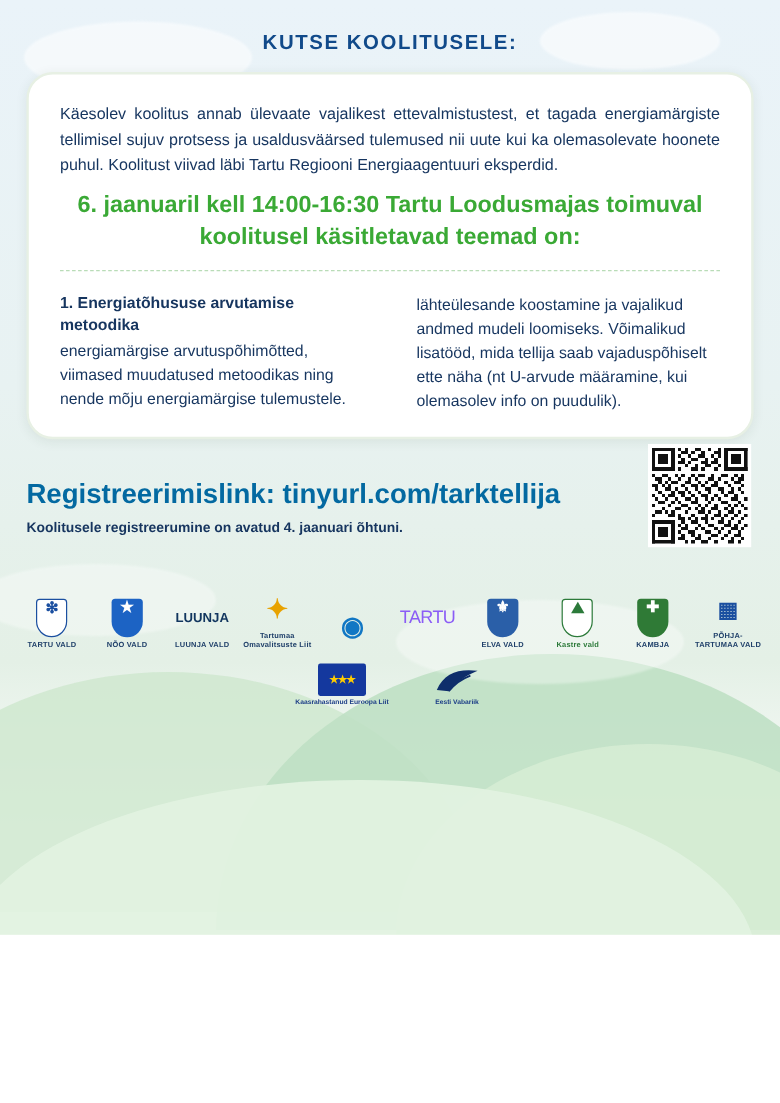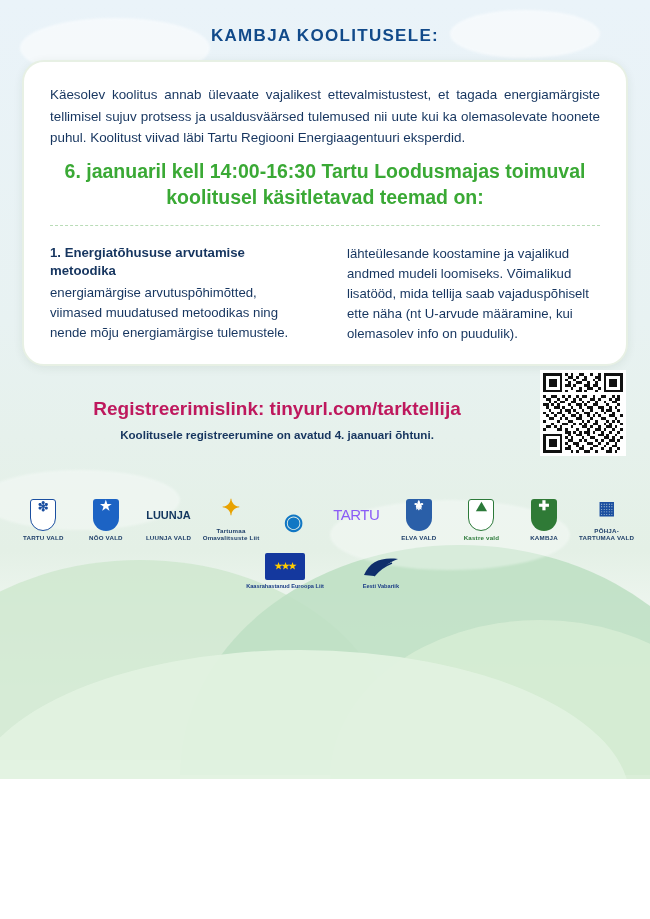--- a/index.html
+++ b/index.html
@@ -126,29 +126,28 @@
     margin: 0;
   }
 
   
   .reg {
     position: relative;
     margin-top: 18px;
     min-height: 86px;
   }
   .reg-link {
-    text-align: center;
-    color: #be185d;
-    font-weight: bold;
-    font-size: 19px;
+    text-align: left;
+    color: #0369a1;
+    font-weight: bold;
+    font-size: 23px;
     padding-right: 96px;
     padding-top: 14px;
   }
   .reg-sub {
-    text-align: center;
     color: #16355f;
     font-size: 11.6px;
     font-weight: bold;
     padding-right: 96px;
     margin-top: 8px;
   }
   .qr {
     position: absolute;
     right: 2px;
     top: -14px;
@@ -219,21 +218,21 @@
   <div class="hill hill-b"></div>
   <div class="hill hill-c"></div>
   <div class="cloud c3"></div>
   <div class="cloud c4"></div>
   <div class="hill hill-d"></div>
   <div class="bg-bottom-white"></div>
 </div>
 
 <div class="wrap">
 
-  <div class="kicker">KAMBJA KOOLITUSELE:</div>
+  <div class="kicker">KUTSE KOOLITUSELE:</div>
 
 
   <div class="card body-card">
     <p class="para">Käesolev koolitus annab ülevaate vajalikest ettevalmistustest, et tagada energiamärgiste tellimisel sujuv protsess ja usaldusväärsed tulemused nii uute kui ka olemasolevate hoonete puhul. Koolitust viivad läbi Tartu Regiooni Energiaagentuuri eksperdid.</p>
 
     <div class="when">6. jaanuaril kell 14:00-16:30 Tartu Loodusmajas toimuval koolitusel käsitletavad teemad on:</div>
 
     <div class="topics">
       <div class="topic">
         <p class="topic-head">1. Energiatõhususe arvutamise metoodika</p>

